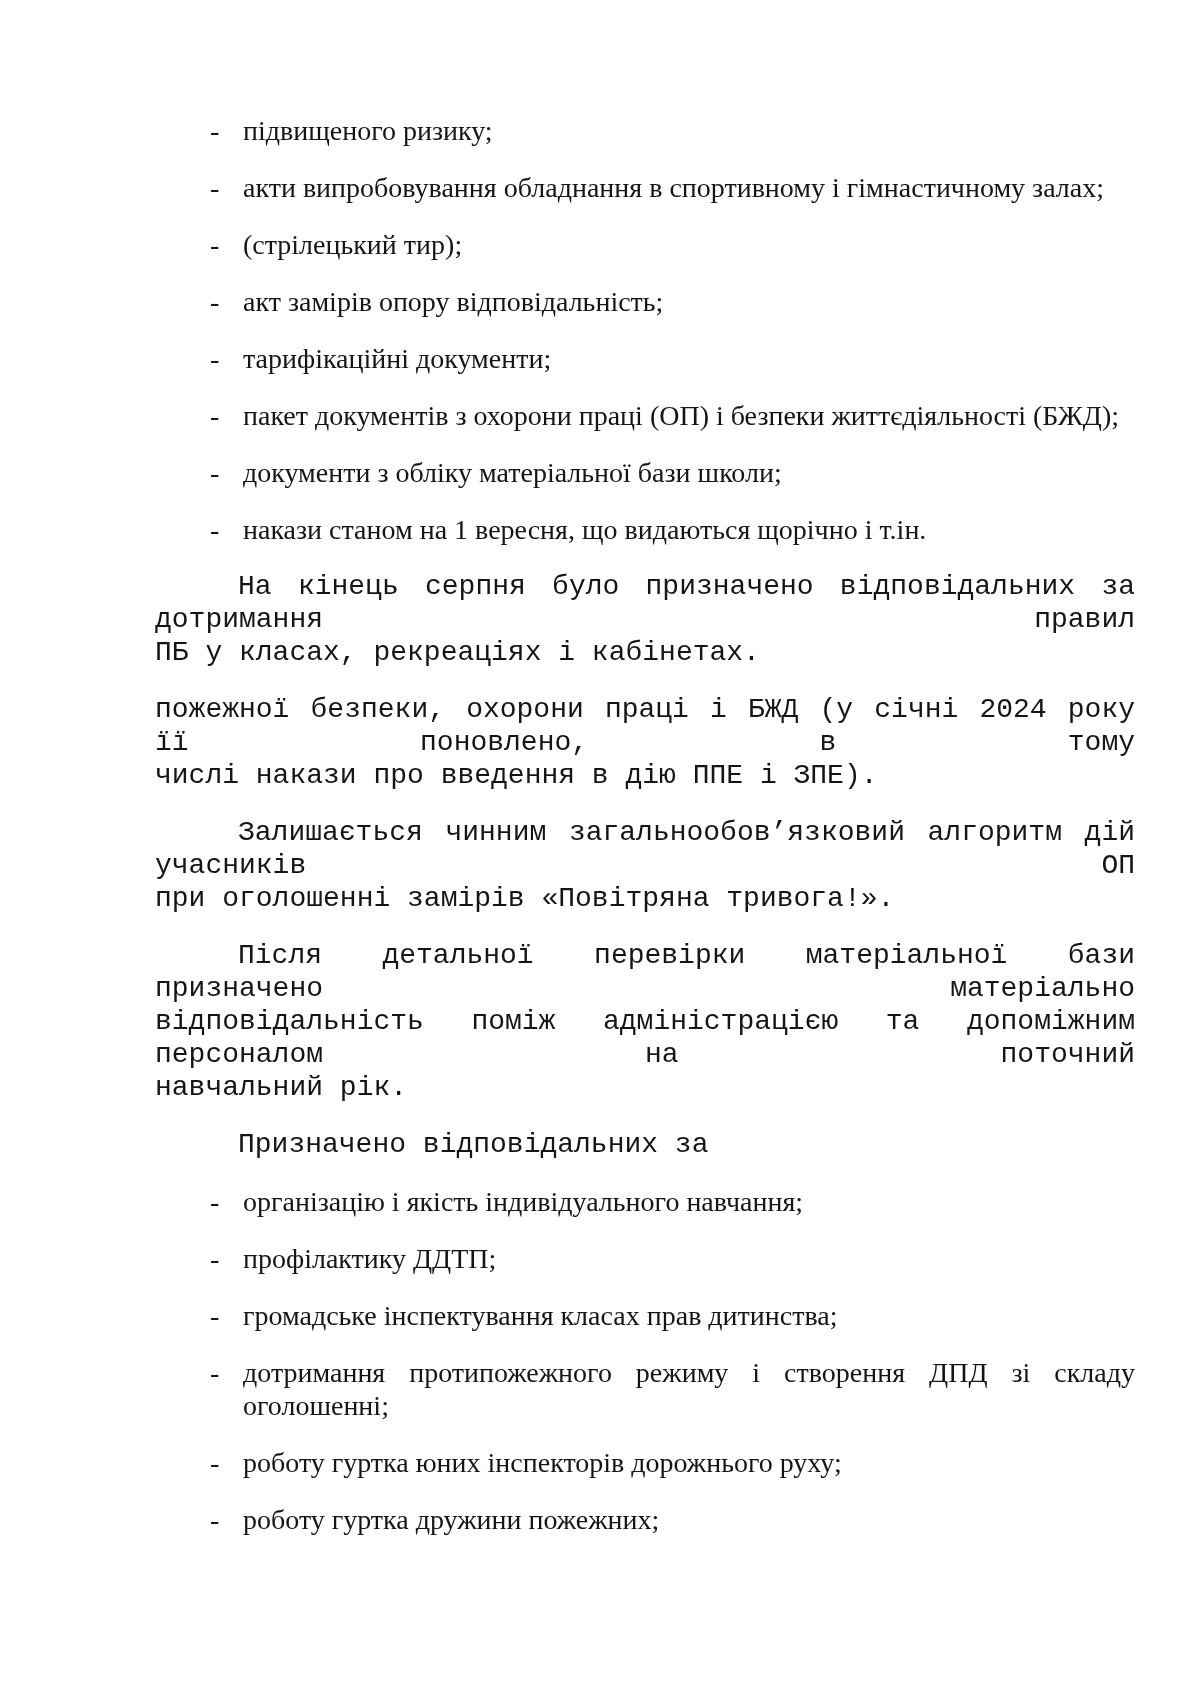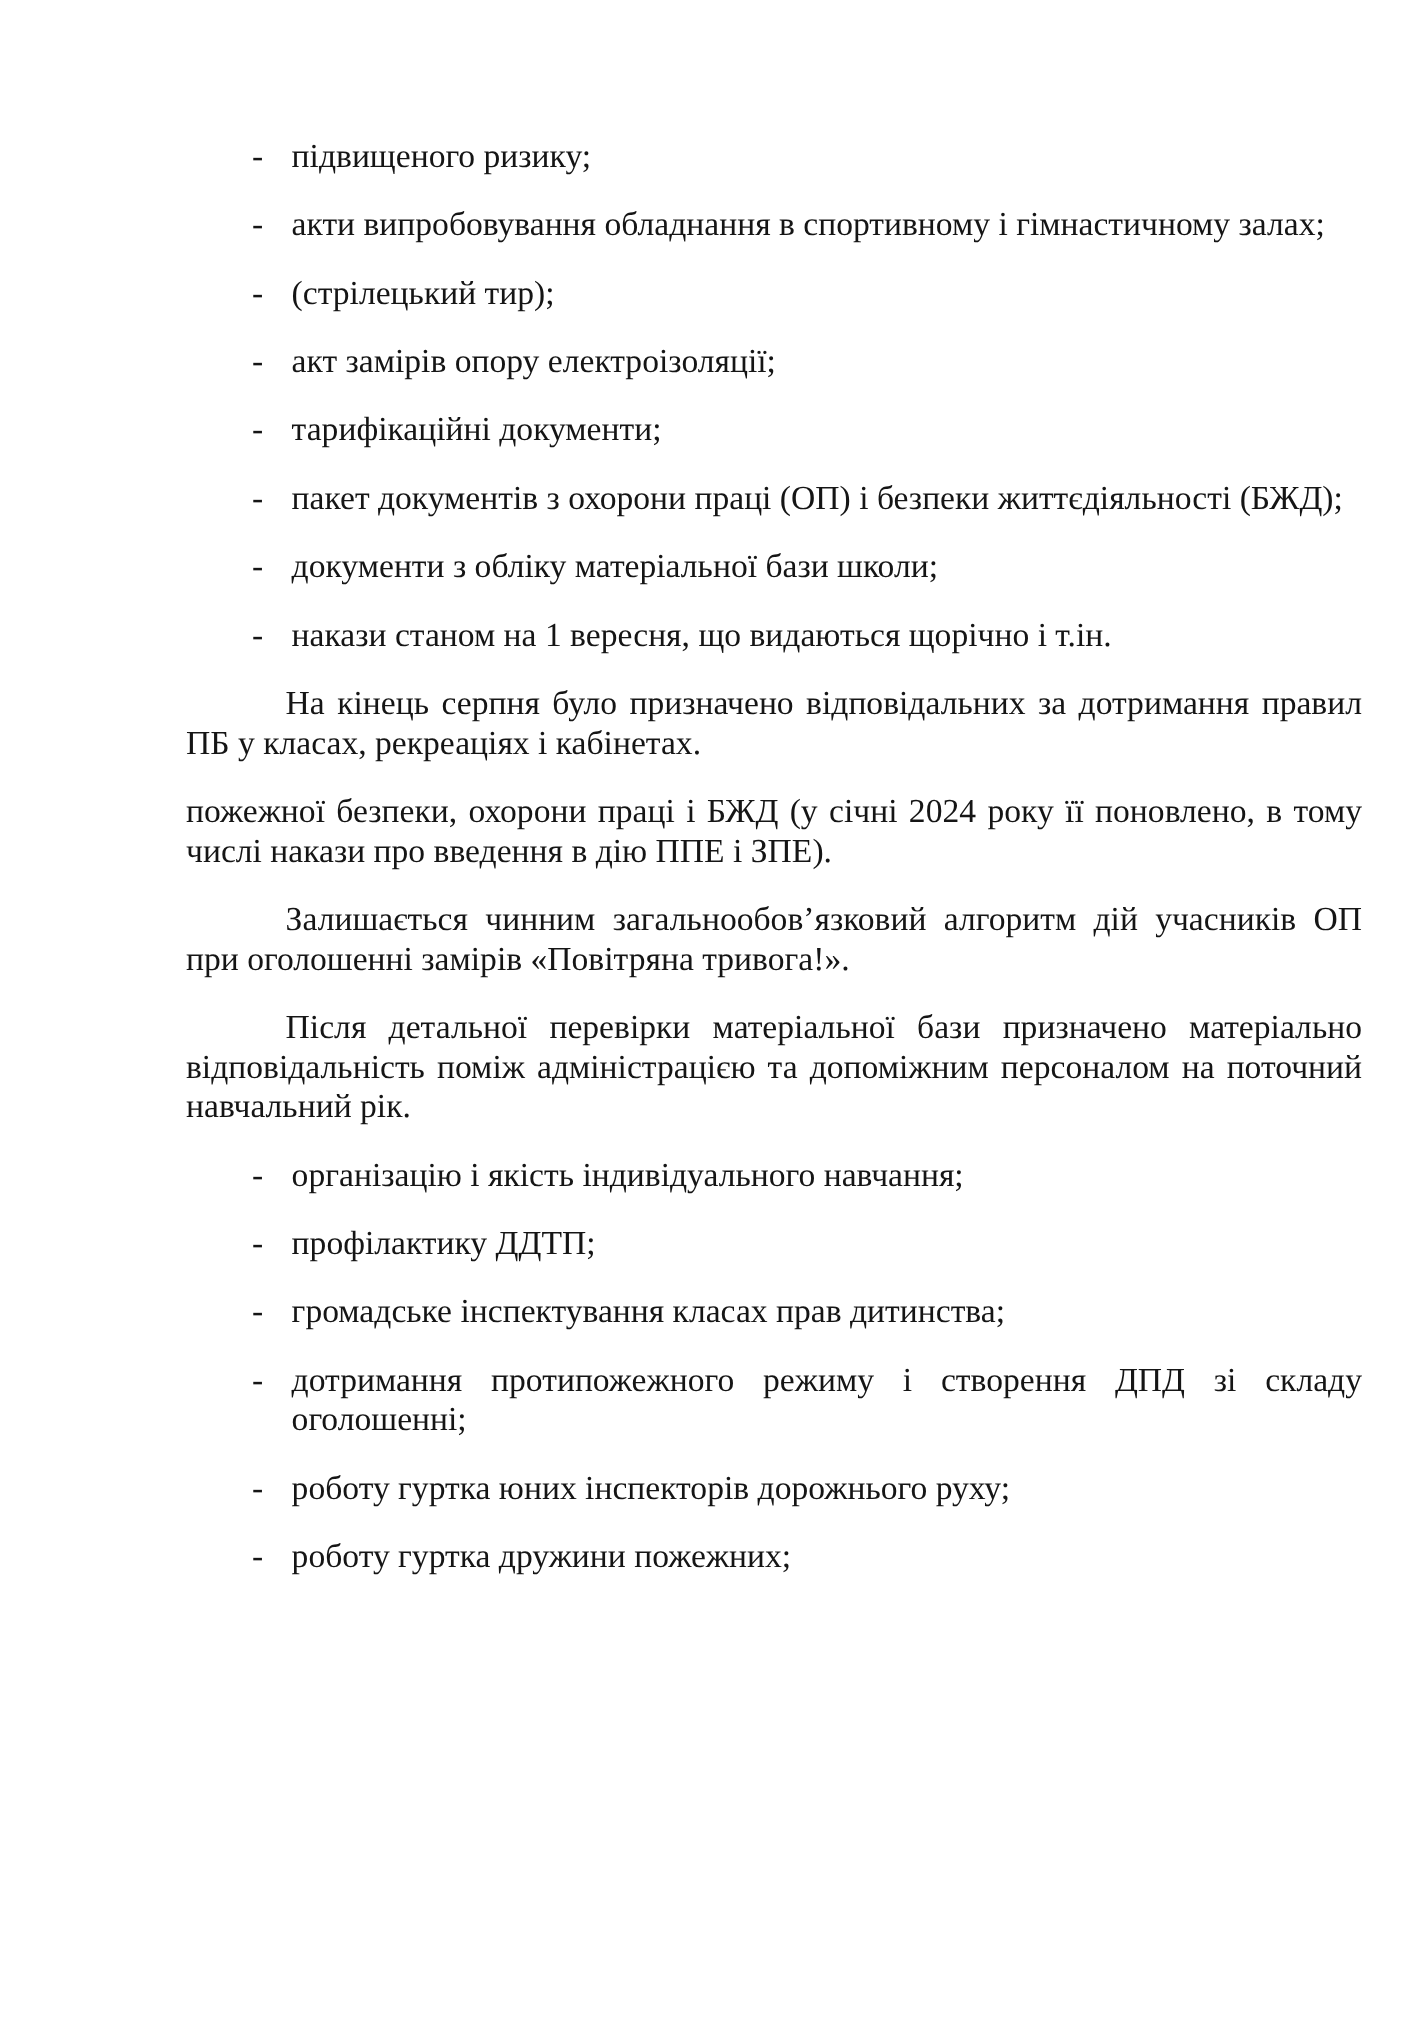--- a/index.html
+++ b/index.html
@@ -25,20 +25,21 @@
   .ln {
     line-height: 33px;
     text-align: justify;
   }
   
   .ln.jfull {
     text-align-last: justify;
   }
   .para {
     margin: 0 0 24px 0;
+    font-family: Liberation Mono, monospace;
   }
   .para .ln.first {
     text-indent: 83px;
   }
   ul.blist {
     list-style: none;
     margin: 0;
     padding: 0 0 0 88px;
   }
   ul.blist li {
@@ -65,21 +66,21 @@
     <li>
       <span class="dash">-</span>
       <div class="ln">акти випробовування обладнання в спортивному і гімнастичному залах;</div>
     </li>
     <li>
       <span class="dash">-</span>
       <div class="ln">(стрілецький тир);</div>
     </li>
     <li>
       <span class="dash">-</span>
-      <div class="ln">акт замірів опору електроізоляції;</div>
+      <div class="ln">акт замірів опору відповідальність;</div>
     </li>
     <li>
       <span class="dash">-</span>
       <div class="ln">тарифікаційні документи;</div>
     </li>
     <li>
       <span class="dash">-</span>
       <div class="ln">пакет документів з охорони праці (ОП) і безпеки життєдіяльності (БЖД);</div>
     </li>
     <li>
@@ -106,20 +107,23 @@
     <div class="ln first jfull">Залишається чинним загальнообов’язковий алгоритм дій учасників ОП</div>
     <div class="ln">при оголошенні замірів «Повітряна тривога!».</div>
   </div>
 
   <div class="para">
     <div class="ln first jfull">Після детальної перевірки матеріальної бази призначено матеріально</div>
     <div class="ln jfull">відповідальність поміж адміністрацією та допоміжним персоналом на поточний</div>
     <div class="ln">навчальний рік.</div>
   </div>
 
+  <div class="para">
+    <div class="ln first">Призначено відповідальних за</div>
+  </div>
 
   <ul class="blist">
     <li>
       <span class="dash">-</span>
       <div class="ln">організацію і якість індивідуального навчання;</div>
     </li>
     <li>
       <span class="dash">-</span>
       <div class="ln">профілактику ДДТП;</div>
     </li>

